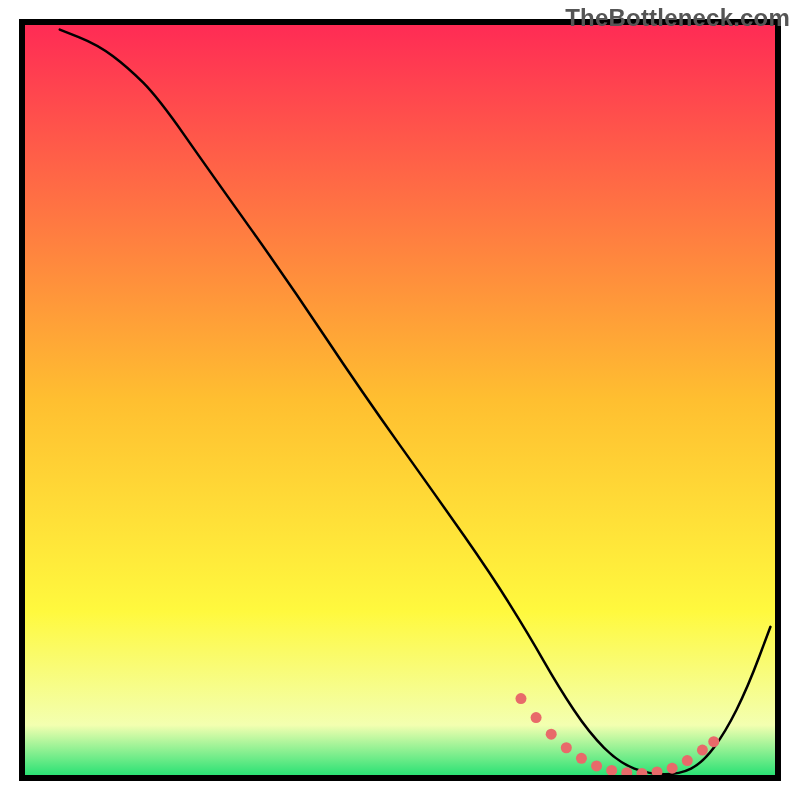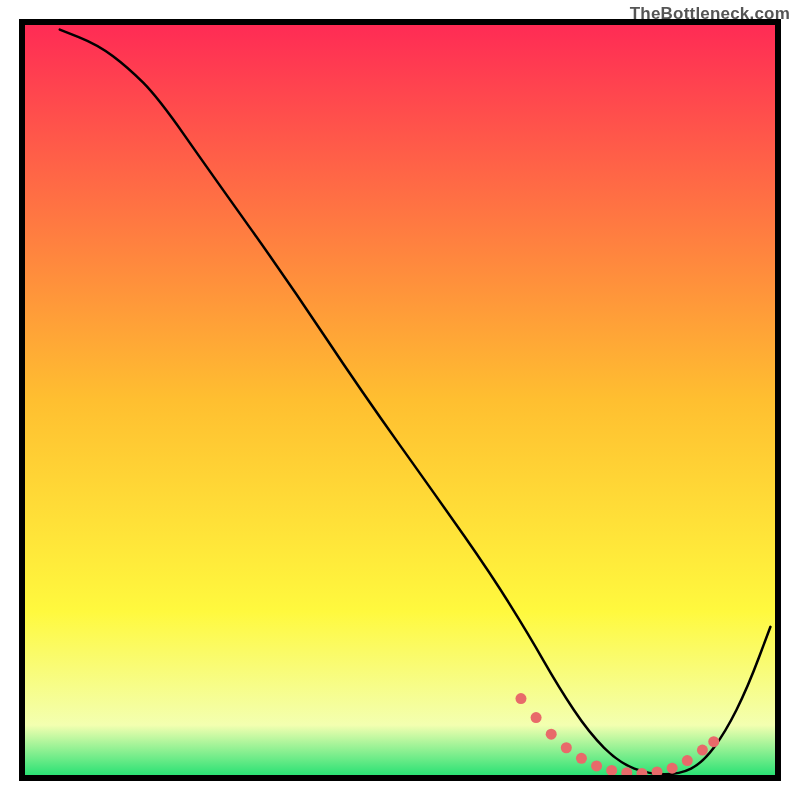--- a/index.html
+++ b/index.html
@@ -15,21 +15,21 @@
     left: 0;
     top: 0;
     width: 800px;
     height: 800px;
   }
   .watermark {
     position: absolute;
     top: 4px;
     right: 10px;
     font-family: Arial, Helvetica, sans-serif;
-    font-size: 17px;
+    font-size: 24px;
     font-weight: bold;
     color: #555555;
     letter-spacing: 0.2px;
   }
 </style>
 </head>
 <body>
 
 <svg class="chart-frame" viewBox="0 0 800 800">
   <defs>

